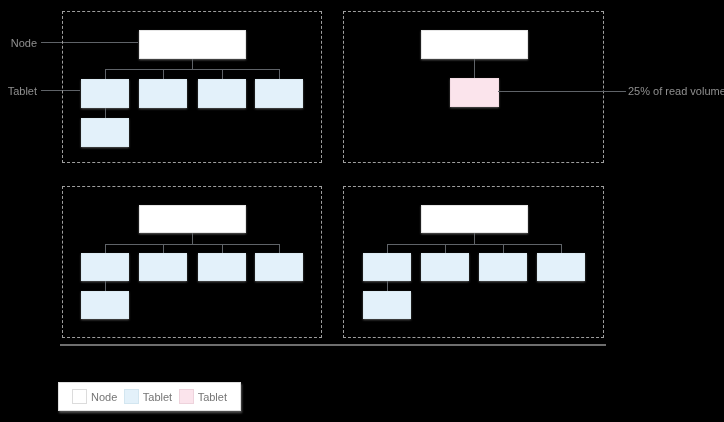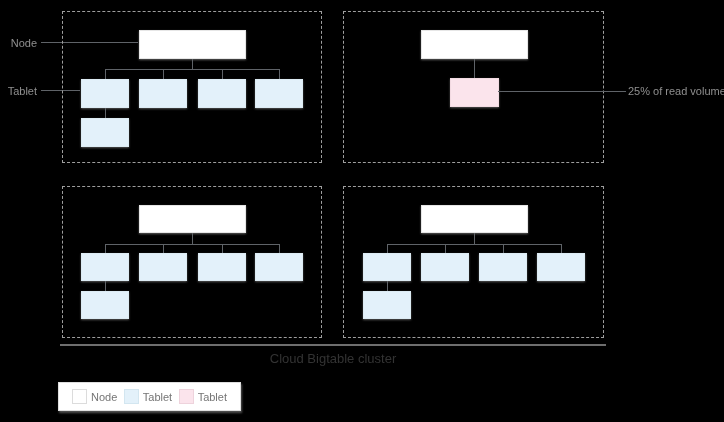--- a/index.html
+++ b/index.html
@@ -107,21 +107,20 @@
     <div class="cline vline" style="left:217px;top:57px;height:9px;"></div>
     <div class="tablet" style="left:19px;top:66px;width:48px;height:28px;"></div>
     <div class="tablet" style="left:77px;top:66px;width:48px;height:28px;"></div>
     <div class="tablet" style="left:135px;top:66px;width:48px;height:28px;"></div>
     <div class="tablet" style="left:193px;top:66px;width:48px;height:28px;"></div>
     <div class="cline vline" style="left:43px;top:94px;height:10px;"></div>
     <div class="tablet" style="left:19px;top:104px;width:48px;height:28px;"></div>
   </div>
 
   <div class="cluster-rule"></div>
-  <div class="cluster-caption">Cloud Bigtable cluster</div>
 
   <div class="legend">
     <div class="legend-item">
       <span class="swatch node"></span>
       <span class="legend-label">Node</span>
     </div>
     <div class="legend-item">
       <span class="swatch tablet-blue"></span>
       <span class="legend-label">Tablet</span>
     </div>

